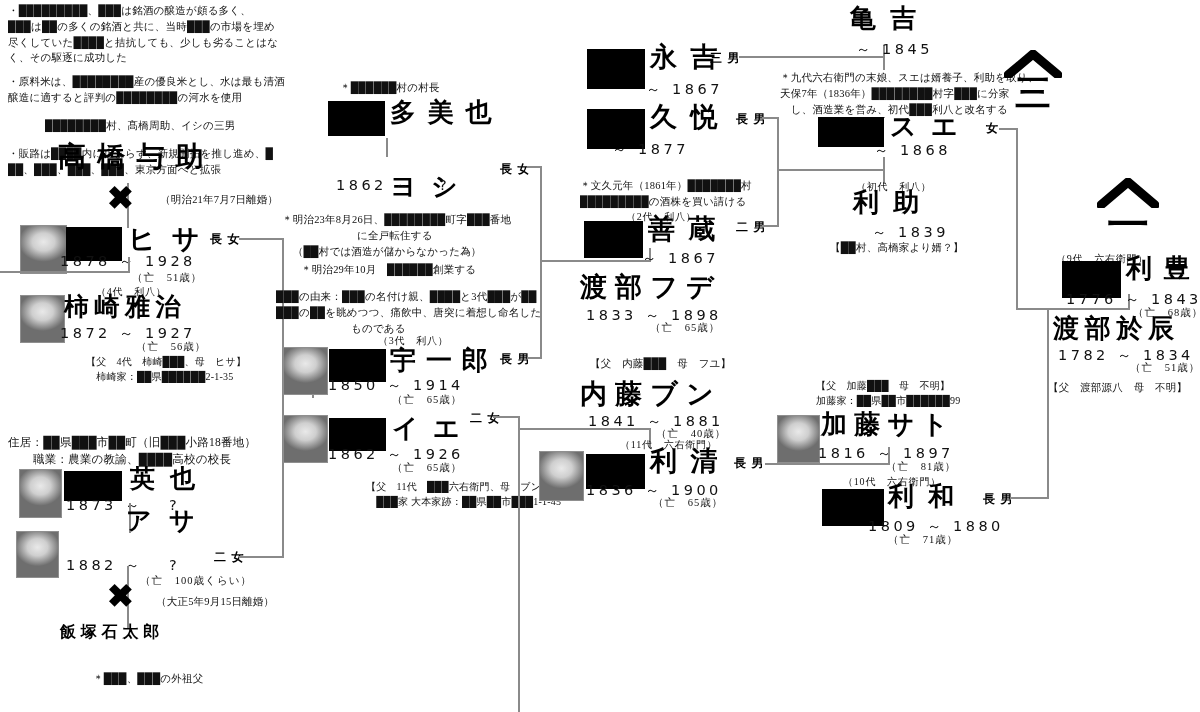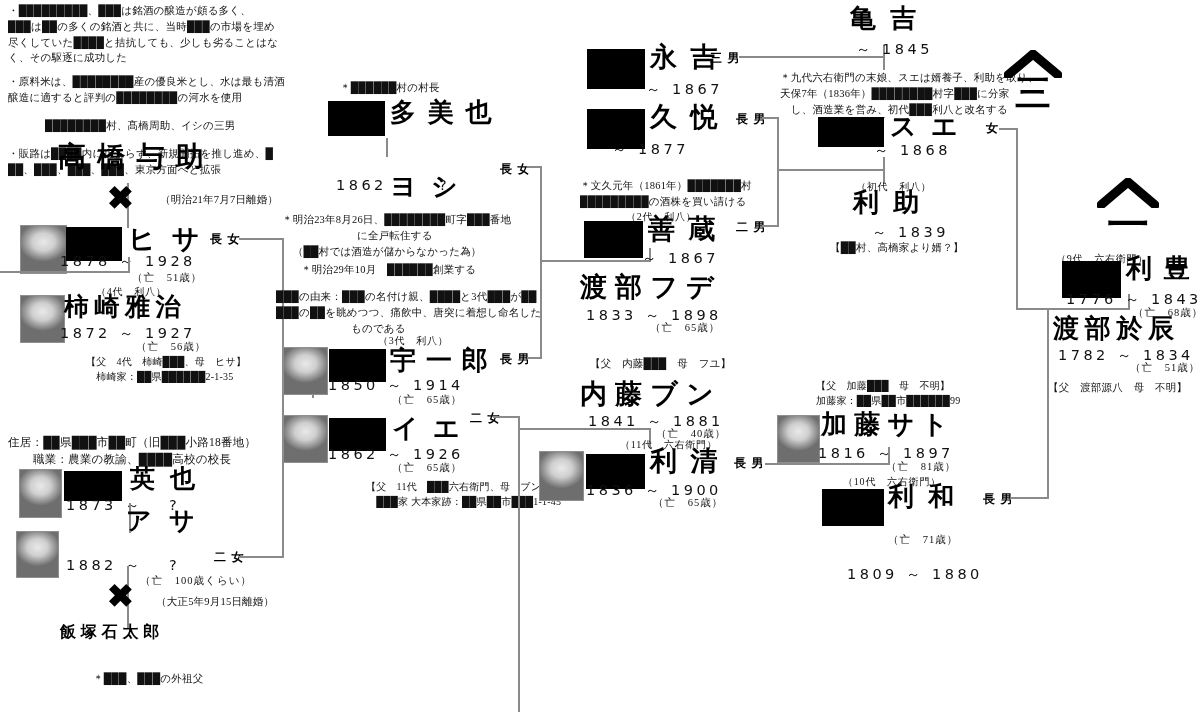--- a/index.html
+++ b/index.html
@@ -199,21 +199,21 @@
   <div class="abs note" style="left:816px;top:378px;font-size:10px;">【父　加藤███　母　不明】
 加藤家：██県██市██████99</div>
   <div class="photo" style="left:777px;top:415px;width:41px;height:46px;"></div>
   <div class="abs name" style="left:821px;top:412px;letter-spacing:.28em;">加藤サト</div>
   <div class="abs dates" style="left:818px;top:444px;">1816 ～ 1897</div>
   <div class="abs death" style="left:886px;top:460px;">（亡　81歳）</div>
 
   <div class="abs gen" style="left:843px;top:475px;">（10代　六右衛門）</div>
   <div class="rbox" style="left:822px;top:489px;width:62px;height:37px;"></div>
   <div class="abs name" style="left:888px;top:484px;letter-spacing:.55em;">利和</div>
-  <div class="abs dates" style="left:847px;top:517px;margin-top:48px;">1809 ～ 1880</div>
+  <div class="abs dates" style="left:868px;top:517px;">1809 ～ 1880</div>
   <div class="abs death" style="left:888px;top:533px;">（亡　71歳）</div>
   <div class="abs lab" style="left:983px;top:491px;">長男</div>
 
   <div class="ln" style="left:765px;top:463px;width:125px;height:2px;"></div>
   <div class="ln" style="left:888px;top:447px;width:2px;height:18px;"></div>
 
   <div class="ln" style="left:999px;top:128px;width:19px;height:2px;"></div>
   <div class="ln" style="left:1016px;top:128px;width:2px;height:182px;"></div>
   <div class="ln" style="left:1016px;top:308px;width:114px;height:2px;"></div>
   <div class="ln" style="left:1128px;top:294px;width:2px;height:16px;"></div>

